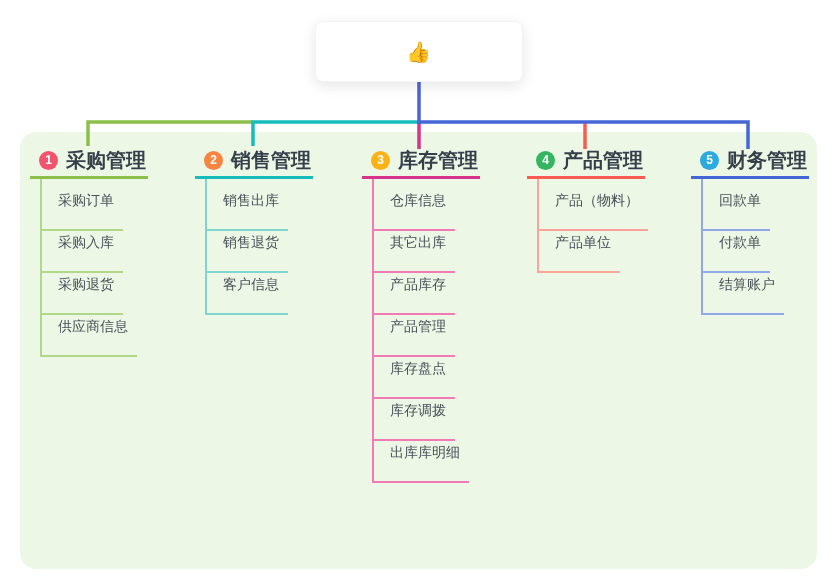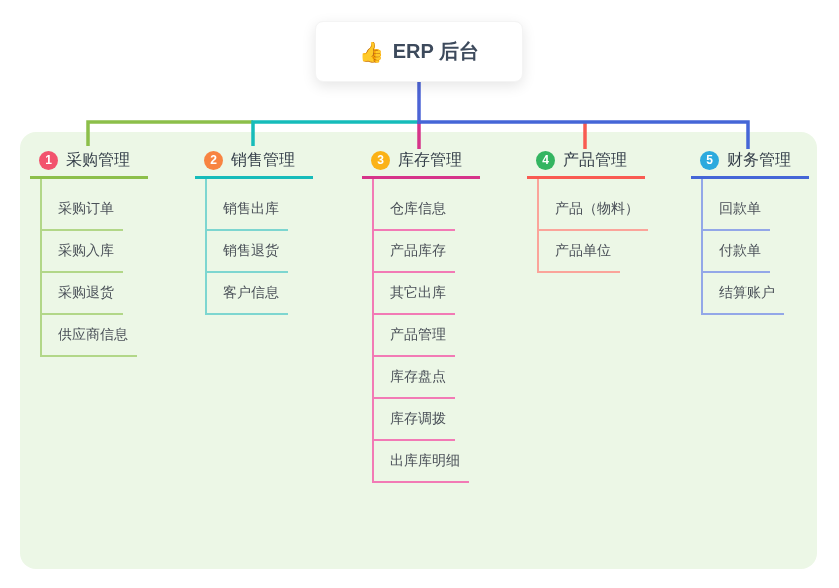--- a/index.html
+++ b/index.html
@@ -39,51 +39,50 @@
     padding:0 0 5px 9px;border-bottom:3px solid var(--main);
     height:22px;
   }
   .badge{
     flex:0 0 auto;width:19px;height:19px;border-radius:50%;
     background:var(--badge);color:#ffffff;
     display:inline-flex;align-items:center;justify-content:center;
     font-size:12px;font-weight:bold;line-height:1;
   }
   .blabel{
-    font-size:16px;font-weight:400;color:#353f4a;line-height:22px;white-space:nowrap;
+    font-size:20px;font-weight:700;color:#353f4a;line-height:22px;white-space:nowrap;
   }
   .items{
     margin-left:10px;border-left:2px solid var(--light);
     display:flex;flex-direction:column;align-items:flex-start;
   }
   .item{height:42px;display:flex;align-items:flex-end;}
   .item:first-child{height:52px;}
   .item-label{
     display:inline-block;white-space:nowrap;
-    padding:0 9px 12px 16px;border-bottom:2px solid var(--light);
+    padding:0 9px 20px 16px;border-bottom:2px solid var(--light);
     font-size:14px;color:#4a5058;line-height:18px;
   }
 </style>
 </head>
 <body>
 
 <div class="panel"></div>
 
 <svg class="conn" width="839" height="588" viewBox="0 0 839 588">
   <path class="c1" d="M88 146 V122 H253"></path>
   <path class="c2" d="M253 146 V122 H419"></path>
   <path class="c3" d="M419 149 V122"></path>
   <path class="c4" d="M585 149 V122"></path>
   <path class="c5" d="M748 149 V122 H419"></path>
   <path class="cr" d="M419 82 V124"></path>
 </svg>
 
 <div class="root-node">
   <span class="emoji">👍</span>
-  <span>ERP 后台</span>
 </div>
 
 <div class="branch b1">
   <div class="bheader">
     <span class="badge">1</span>
     <span class="blabel">采购管理</span>
   </div>
   <div class="items">
     <div class="item">
         <span class="item-label">采购订单</span>
@@ -121,24 +120,24 @@
 <div class="branch b3">
   <div class="bheader">
     <span class="badge">3</span>
     <span class="blabel">库存管理</span>
   </div>
   <div class="items">
     <div class="item">
         <span class="item-label">仓库信息</span>
       </div>
     <div class="item">
-        <span class="item-label">产品库存</span>
+        <span class="item-label">其它出库</span>
       </div>
     <div class="item">
-        <span class="item-label">其它出库</span>
+        <span class="item-label">产品库存</span>
       </div>
     <div class="item">
         <span class="item-label">产品管理</span>
       </div>
     <div class="item">
         <span class="item-label">库存盘点</span>
       </div>
     <div class="item">
         <span class="item-label">库存调拨</span>
       </div>

